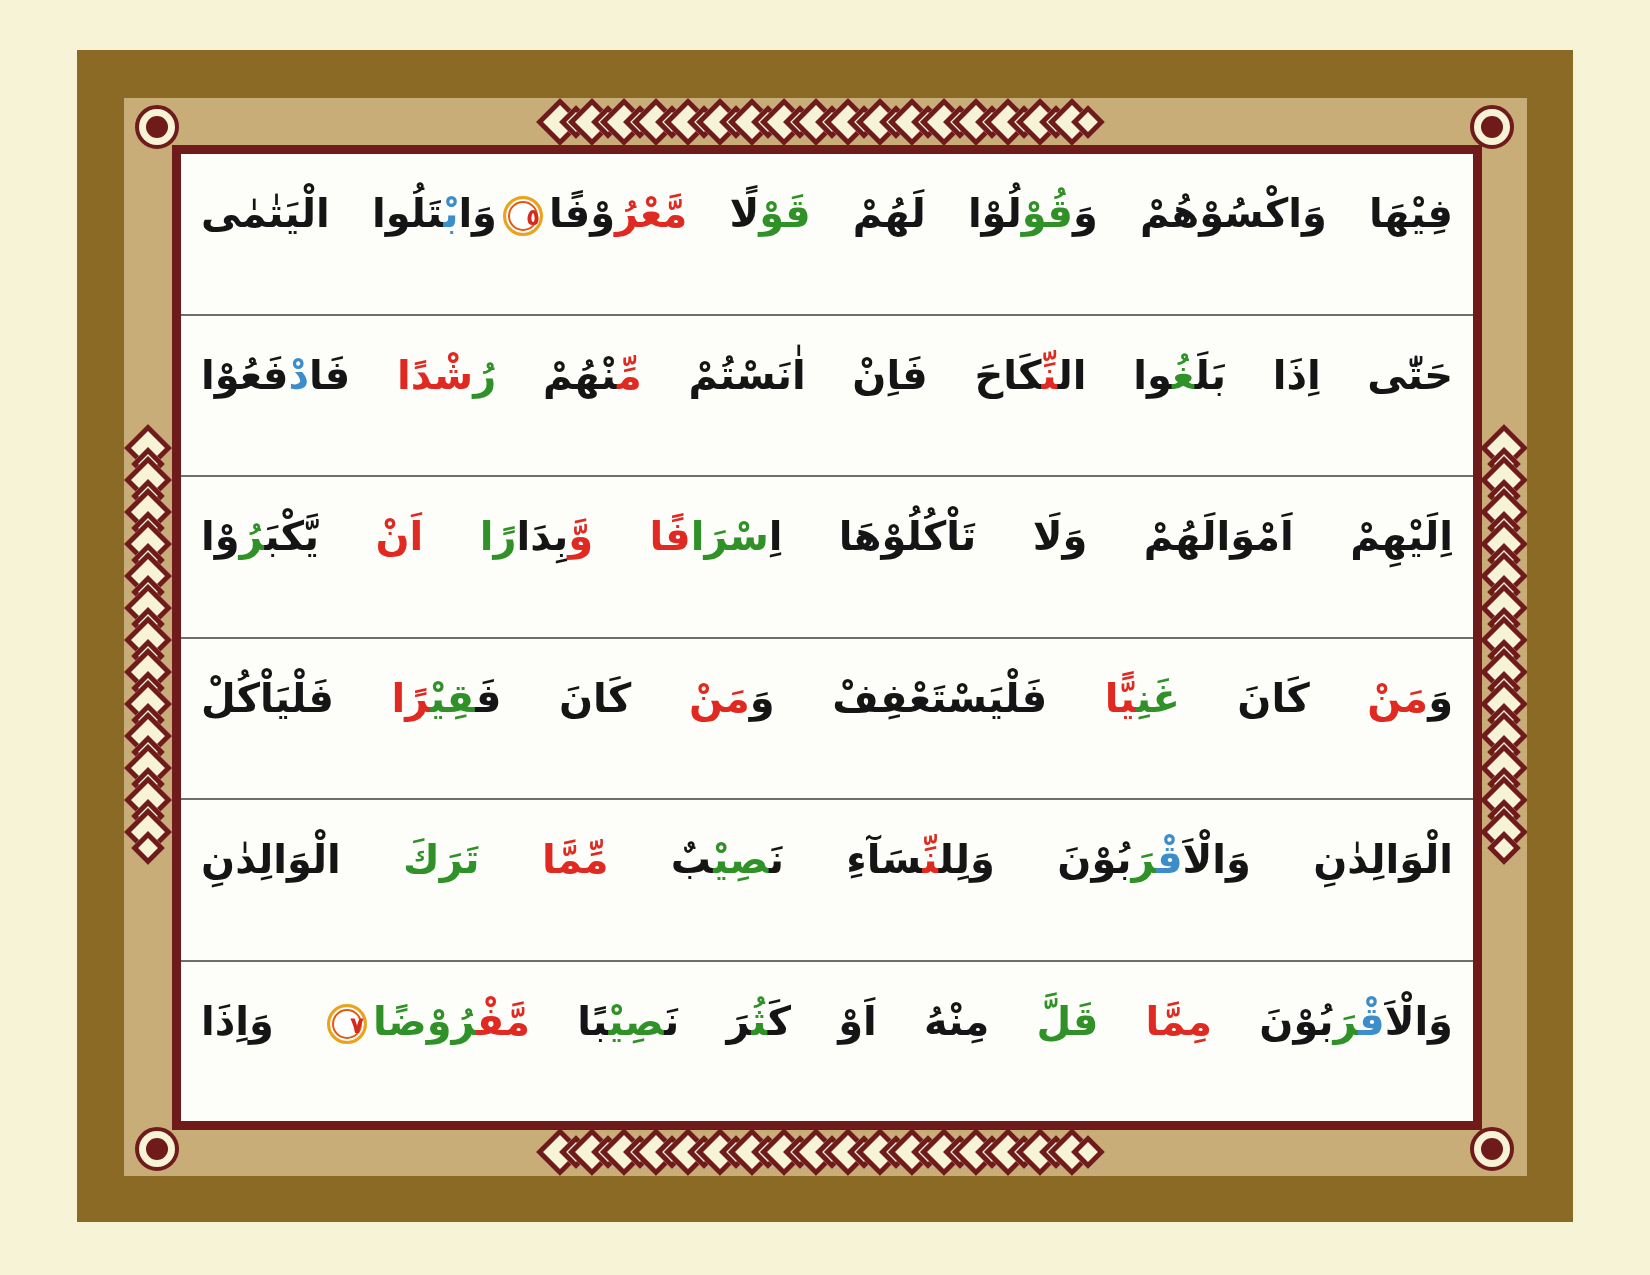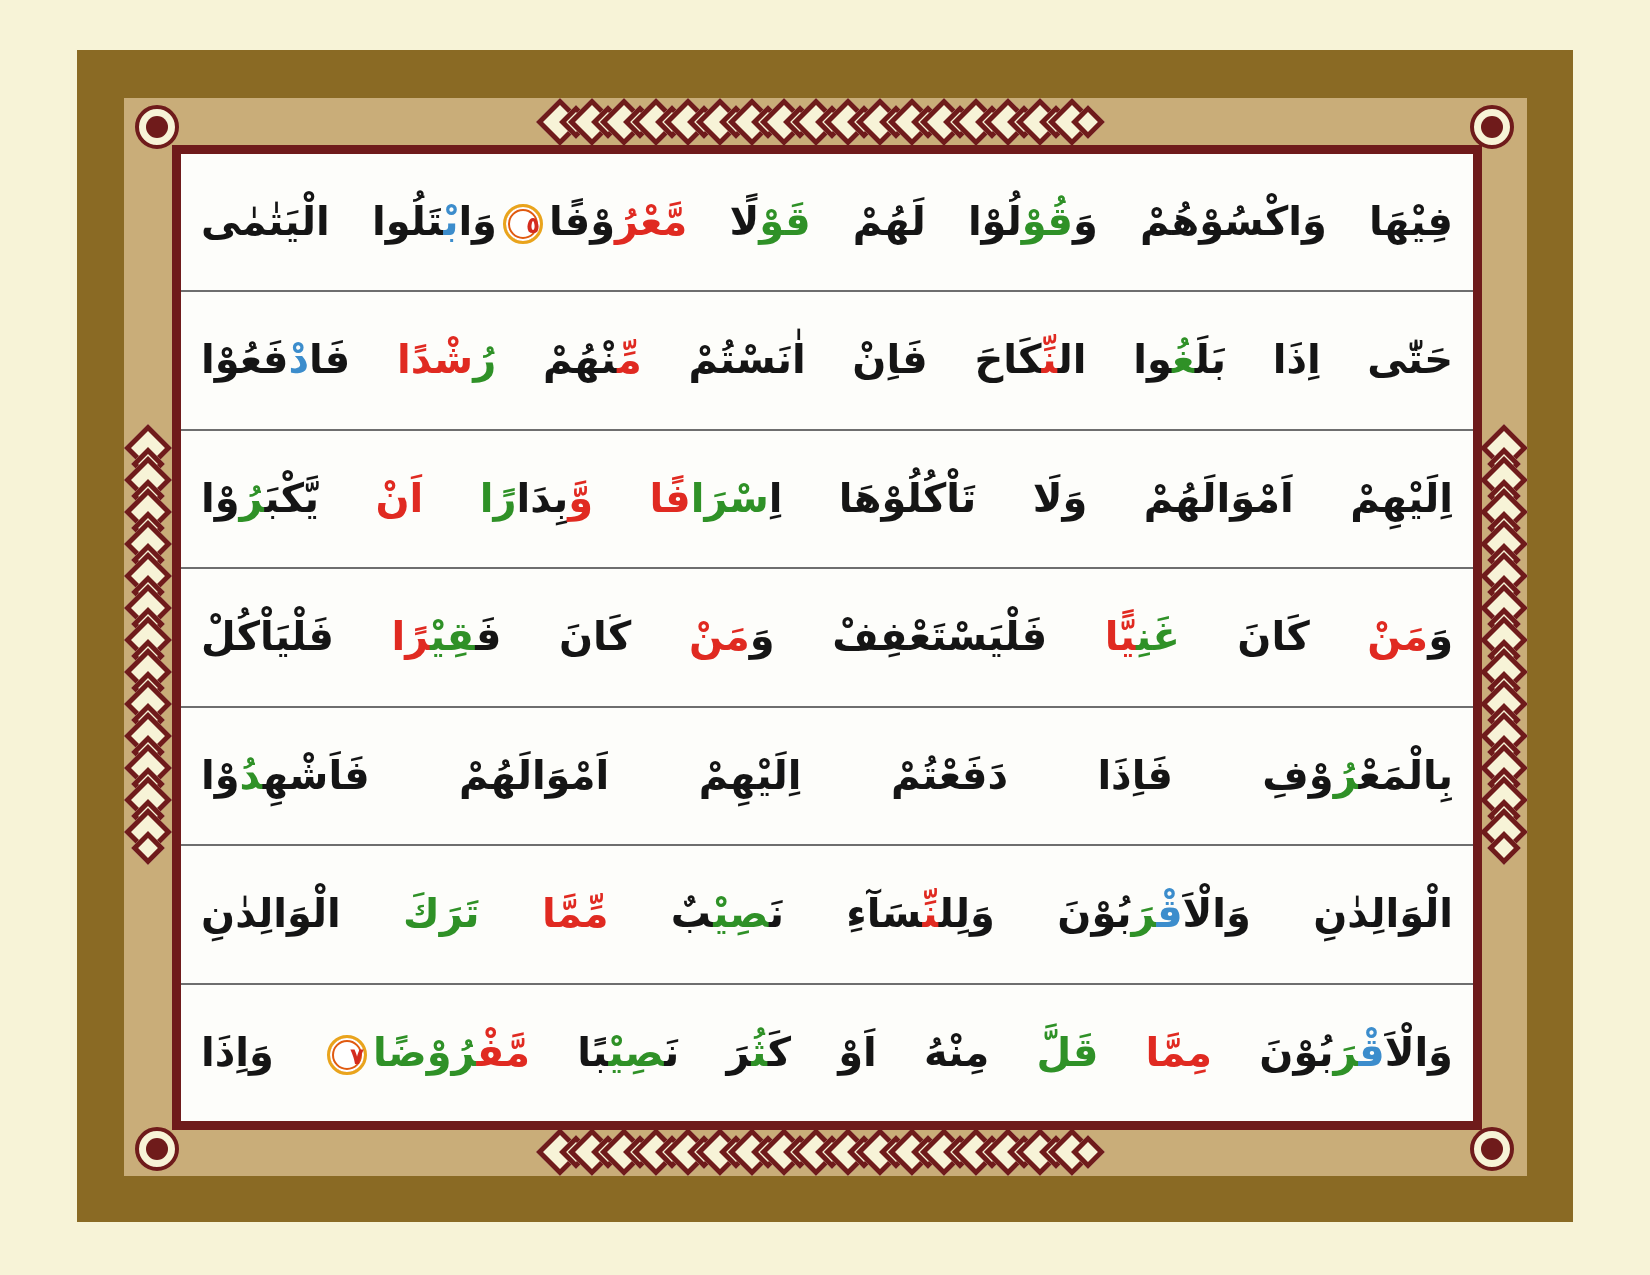--- a/index.html
+++ b/index.html
@@ -31,21 +31,21 @@
   .corner{position:absolute;width:44px;height:44px;border-radius:50%;background:#F7F3D7;
           border:4px solid #6F1B1B;box-sizing:border-box;display:flex;align-items:center;justify-content:center;}
   .corner .dot{width:22px;height:22px;border-radius:50%;background:#6F1B1B;}
   .corner-tl{left:135px;top:105px;}
   .corner-tr{left:1470px;top:105px;}
   .corner-bl{left:135px;top:1127px;}
   .corner-br{left:1470px;top:1127px;}
 
   
   .qline{flex:1 1 0;direction:rtl;unicode-bidi:embed;text-align:justify;text-align-last:justify;
-         -moz-text-align-last:justify;padding:8px 20px;font-weight:700;font-size:40px;color:#151515;
+         -moz-text-align-last:justify;padding:0 20px;font-weight:700;font-size:40px;color:#151515;
          line-height:118px;white-space:nowrap;overflow:visible;border-bottom:2px solid #6E6E6E;}
   .qline:last-child{border-bottom:none;}
   .seg-ink{color:#151515;}
   .seg-red{color:#E02A21;}
   .seg-green{color:#2F9127;}
   .seg-blue{color:#3C8DCC;}
   .verse-marker{display:inline-block;width:40px;height:40px;border-radius:50%;background:#FFFFFF;
         border:3px solid #E9A41C;box-shadow:inset 0 0 0 2px #FFFFFF,inset 0 0 0 4px #E05A10;
         color:#D42B1E;font-size:23px;font-weight:700;line-height:36px;text-align:center;
         vertical-align:middle;box-sizing:border-box;margin:0 6px;}
@@ -200,18 +200,17 @@
       <div class="dot"></div>
     </div>
 
   <div class="maroon-box"></div>
 
   <div class="text-area">
     <div class="qline"><span class="seg-ink">فِيْهَا وَاكْسُوْهُمْ وَ</span><span class="seg-green">قُوْ</span><span class="seg-ink">لُوْا لَهُمْ </span><span class="seg-green">قَوْ</span><span class="seg-ink">لًا </span><span class="seg-red">مَّعْرُ</span><span class="seg-ink">وْفًا</span><span class="verse-marker">٥</span><span class="seg-ink">وَا</span><span class="seg-blue">بْ</span><span class="seg-ink">تَلُوا الْيَتٰمٰى</span></div>
     <div class="qline"><span class="seg-ink">حَتّٰى اِذَا بَلَ</span><span class="seg-green">غُ</span><span class="seg-ink">وا ال</span><span class="seg-red">نِّ</span><span class="seg-ink">كَاحَ فَاِنْ اٰنَسْتُمْ </span><span class="seg-red">مِّ</span><span class="seg-ink">نْهُمْ </span><span class="seg-green">رُ</span><span class="seg-red">شْدًا</span><span class="seg-ink"> فَا</span><span class="seg-blue">دْ</span><span class="seg-ink">فَعُوْا</span></div>
     <div class="qline"><span class="seg-ink">اِلَيْهِمْ اَمْوَالَهُمْ وَلَا تَاْكُلُوْهَا اِ</span><span class="seg-green">سْرَا</span><span class="seg-red">فًا وَّ</span><span class="seg-ink">بِدَا</span><span class="seg-green">رًا</span><span class="seg-ink"> </span><span class="seg-red">اَنْ</span><span class="seg-ink"> يَّكْبَ</span><span class="seg-green">رُ</span><span class="seg-ink">وْا</span></div>
     <div class="qline"><span class="seg-ink">وَ</span><span class="seg-red">مَنْ</span><span class="seg-ink"> كَانَ </span><span class="seg-green">غَنِ</span><span class="seg-red">يًّا</span><span class="seg-ink"> فَلْيَسْتَعْفِفْ وَ</span><span class="seg-red">مَنْ</span><span class="seg-ink"> كَانَ فَ</span><span class="seg-green">قِيْ</span><span class="seg-red">رًا</span><span class="seg-ink"> فَلْيَاْكُلْ</span></div>
-    <div class="qline"><span class="seg-ink">بِالْمَعْ</span><span class="seg-green">رُ</span><span class="seg-ink">وْفِ فَاِذَا دَفَعْتُمْ اِلَيْهِمْ اَمْوَالَهُمْ فَاَشْهِ</span><span class="seg-green">دُ</span><span class="seg-ink">وْا</span></div>
     <div class="qline"><span class="seg-ink">الْوَالِدٰنِ وَالْاَ</span><span class="seg-blue">قْ</span><span class="seg-green">رَ</span><span class="seg-ink">بُوْنَ وَلِل</span><span class="seg-red">نِّ</span><span class="seg-ink">سَآءِ نَ</span><span class="seg-green">صِيْ</span><span class="seg-ink">بٌ </span><span class="seg-red">مِّمَّا</span><span class="seg-green"> تَرَكَ</span><span class="seg-ink"> الْوَالِدٰنِ</span></div>
     <div class="qline"><span class="seg-ink">وَالْاَ</span><span class="seg-blue">قْ</span><span class="seg-green">رَ</span><span class="seg-ink">بُوْنَ </span><span class="seg-red">مِمَّا</span><span class="seg-green"> قَلَّ</span><span class="seg-ink"> مِنْهُ اَوْ كَ</span><span class="seg-green">ثُ</span><span class="seg-ink">رَ نَ</span><span class="seg-green">صِيْ</span><span class="seg-ink">بًا </span><span class="seg-red">مَّفْ</span><span class="seg-green">رُوْضًا</span><span class="verse-marker">٧</span><span class="seg-ink"> وَاِذَا</span></div>
   </div>
 
 </div>
 
 </body></html>

